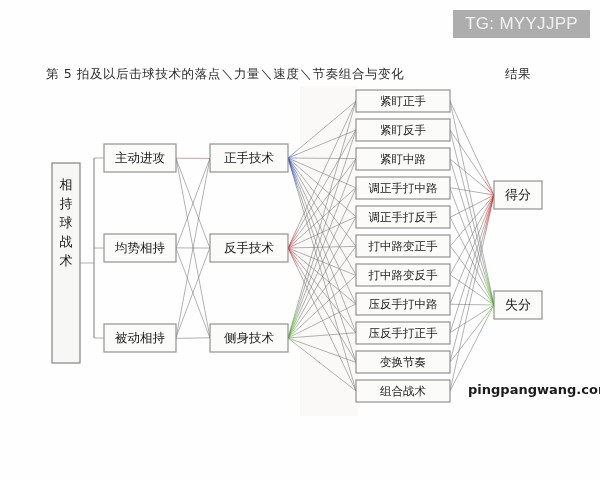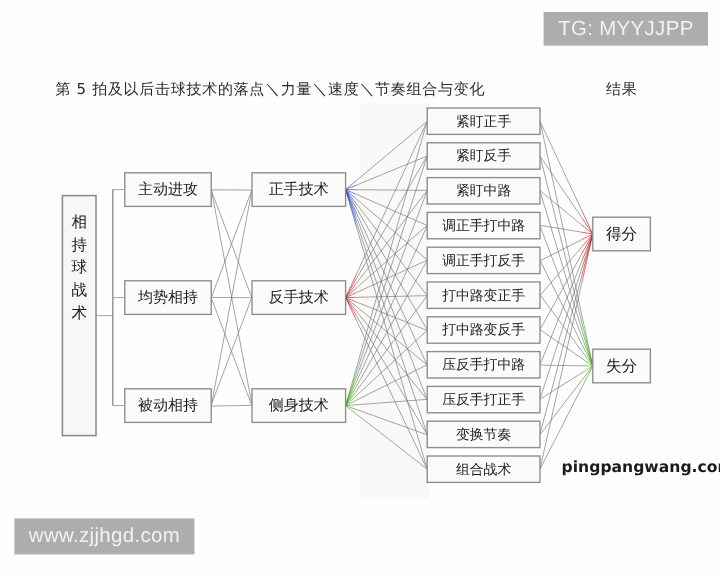--- a/index.html
+++ b/index.html
@@ -305,16 +305,15 @@
           <text class="boxlabel" font-size="13" x="518" y="305.5">失分</text>
         </g>
       </g>
     <g id="layer-text">
       <text id="heading-main" class="heading" x="46" y="78">第 5 拍及以后击球技术的落点＼力量＼速度＼节奏组合与变化</text>
       <text id="heading-result" class="heading" x="505" y="78">结果</text>
     </g>
   </svg>
 
   <div class="wm" id="wm-tg">TG: MYYJJPP</div>
-  <div class="wm" id="wm-site">www.zjjhgd.com</div>
   <div id="wm-ppw">pingpangwang.com</div>
 
 </div>
 
 </body></html>

